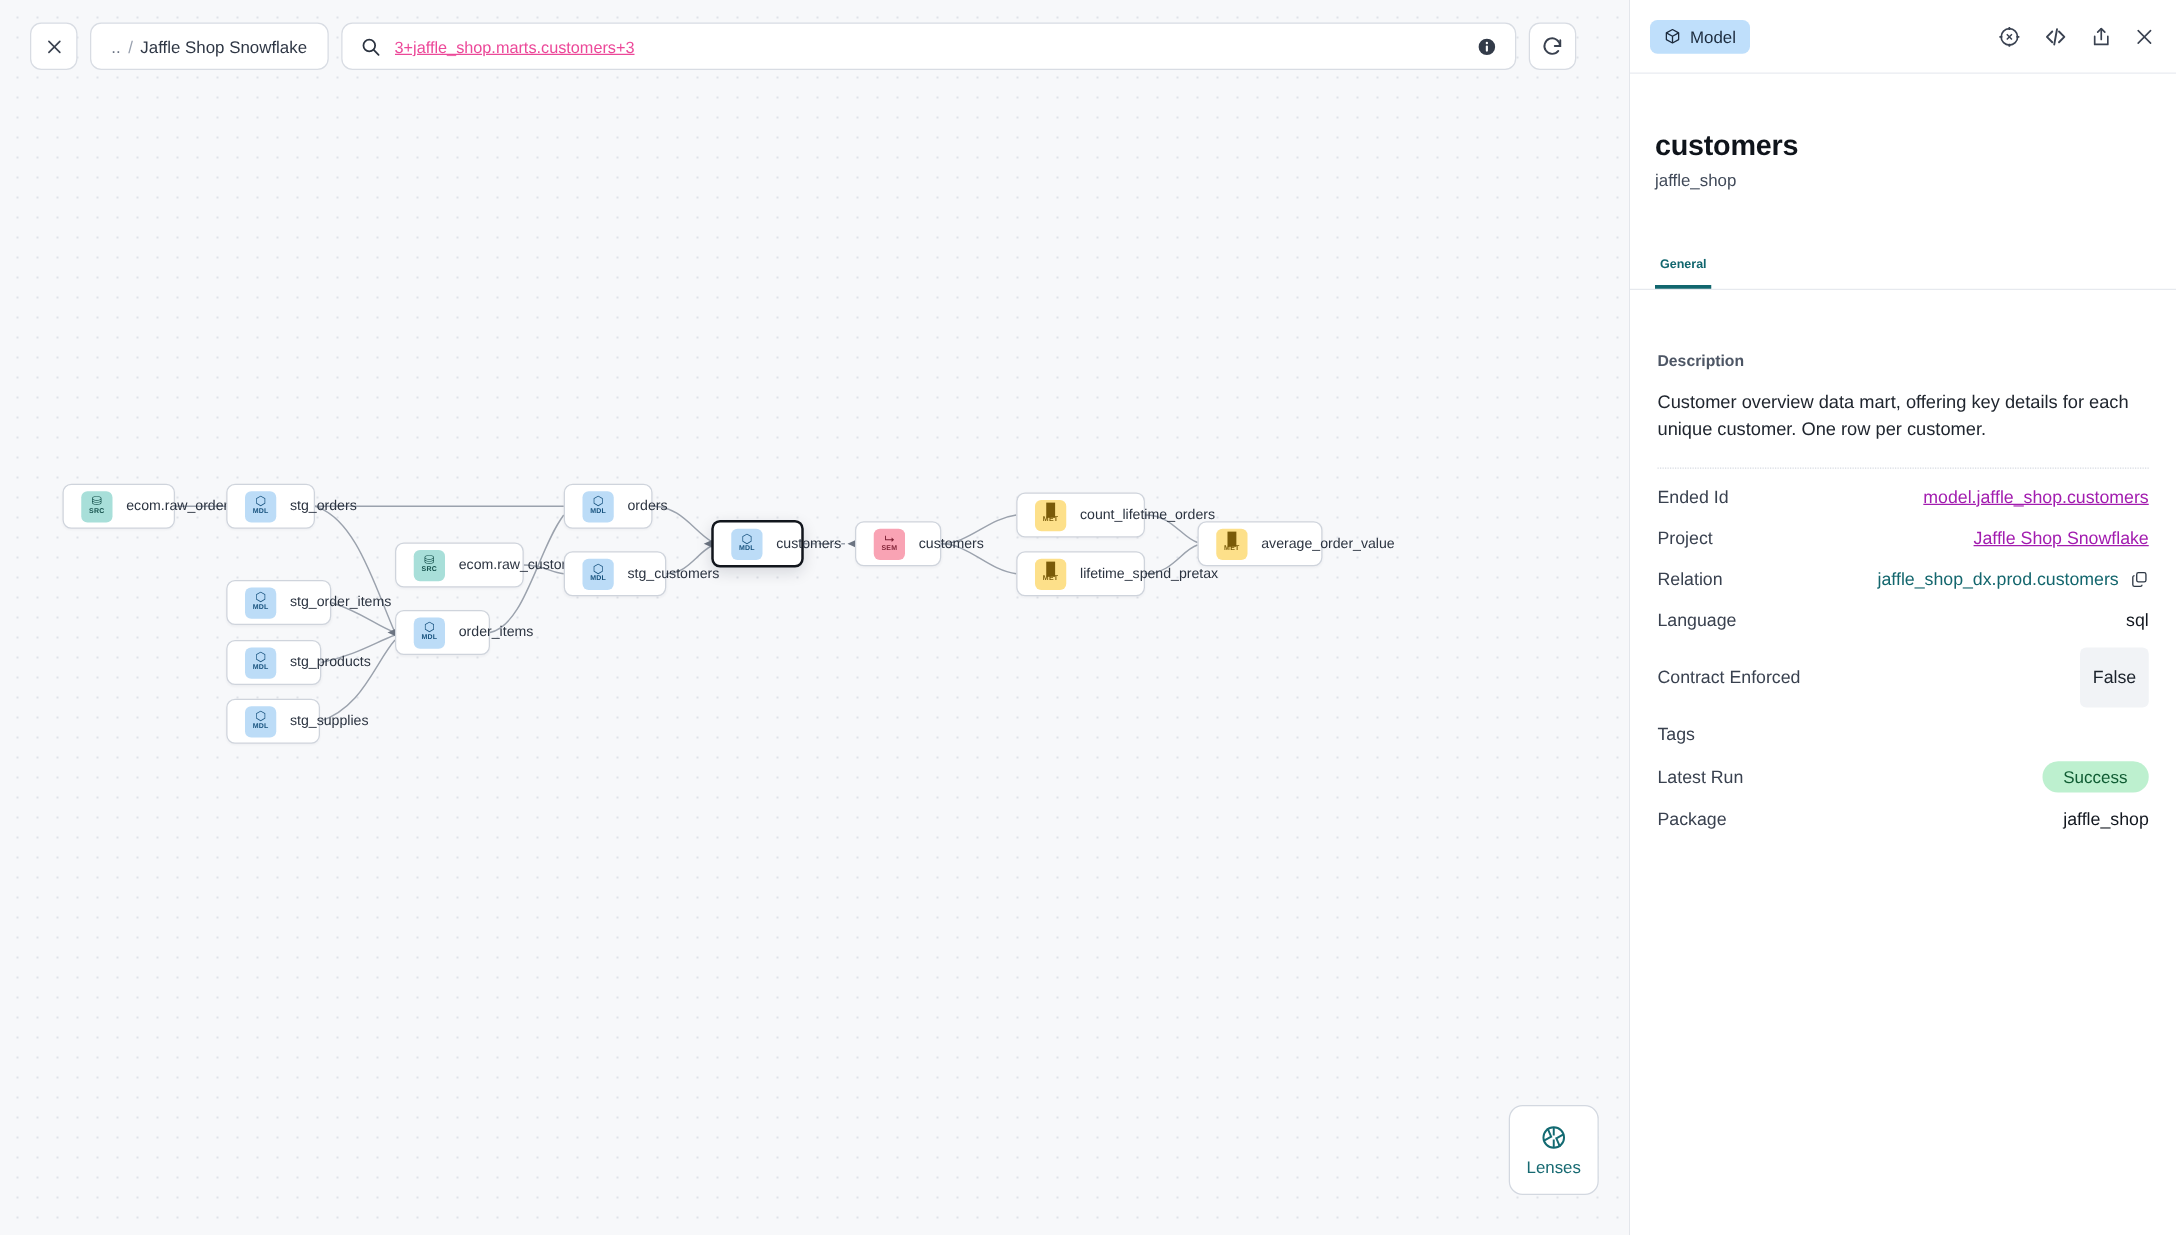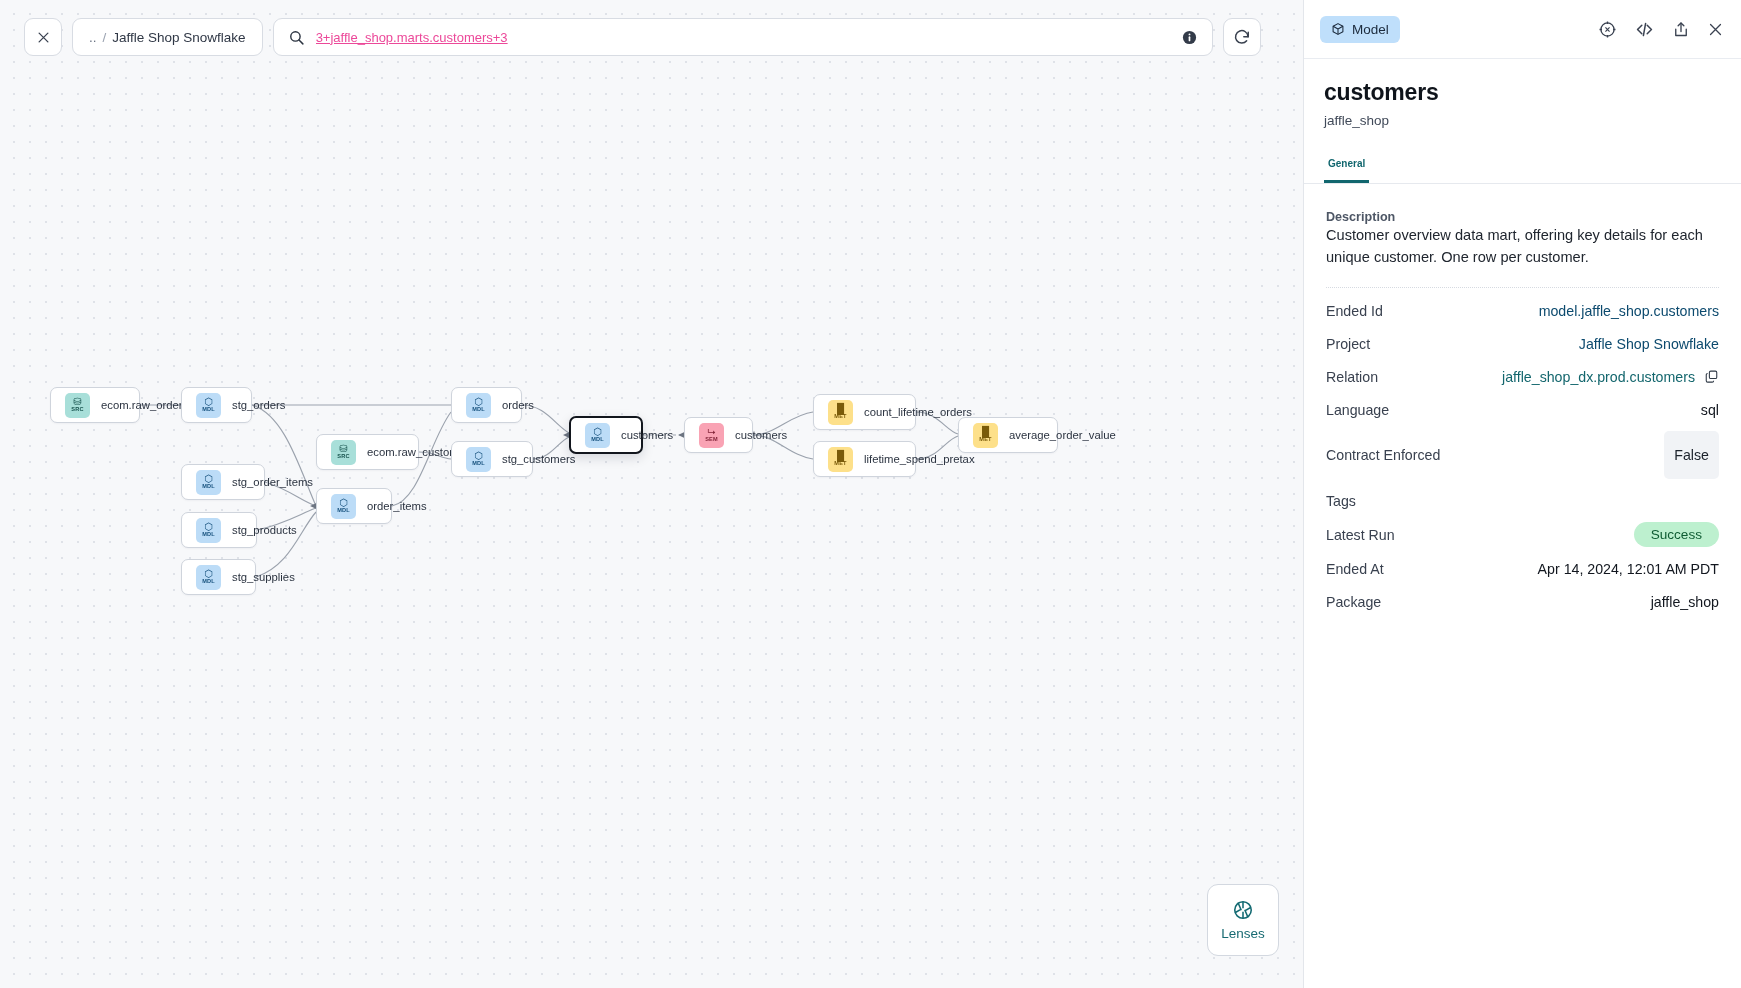--- a/index.html
+++ b/index.html
@@ -97,21 +97,21 @@
     background: #ffffff; border: 1px solid #d3d8e0; border-radius: 11px;
     display: flex; flex-direction: column; align-items: center; justify-content: center;
     gap: 5px; cursor: pointer; z-index: 20;
   }
   .lenses-label { font-size: 13.5px; color: #176a72; }
 
   
   .panel {
     width: 438px; height: 988px; background: #ffffff;
     border-left: 1px solid #e3e6eb;
-    display: flex; flex-direction: column;
+    display: flex; flex-direction: column; gap: 24px;
   }
   .panel-top {
     height: 59px; flex: 0 0 auto;
     display: flex; align-items: center; justify-content: space-between;
     padding: 0 17px 0 16px;
     border-bottom: 1px solid #e9ecf1;
   }
   .model-chip {
     display: inline-flex; align-items: center; gap: 7px;
     background: #bfdffb; color: #1b2a3c;
@@ -131,31 +131,31 @@
   }
   .tab {
     font-size: 10px; color: #11666e; font-weight: 600;
     padding: 0 4px 11px 4px; border-bottom: 3px solid #11666e;
     cursor: pointer;
   }
 
   .panel-body { padding: 26px 22px 20px 22px; overflow-y: auto; flex: 1 1 auto; }
   .sec-label { font-size: 12.6px; font-weight: 700; color: #4d5665; }
   .desc {
-    font-size: 14.6px; color: #20262f; line-height: 1.52;
+    margin-top: 15px; font-size: 14.6px; color: #20262f; line-height: 1.52;
   }
   .divider { border-top: 1px dotted #d6dae1; margin: 19px 0 6px 0; }
 
   .prop {
     display: flex; align-items: center; justify-content: space-between;
     gap: 14px; min-height: 33px; padding: 5px 0;
   }
   .prop-key { font-size: 14.2px; color: #39414f; white-space: nowrap; }
   .prop-val { font-size: 14.2px; color: #12171f; text-align: right; }
-  .prop-val.link { color: #0c4a6e; cursor: pointer; }
+  .prop-val.link { color: #a21caf; text-decoration: underline; cursor: pointer; }
   .prop-val.plain-link { color: #13666d; text-decoration: none; }
   .prop-val.chip {
     background: #f1f3f6; border-radius: 5px; padding: 16px 10px; color: #1b222b;
   }
   .pill-success {
     background: #bdf0cf; color: #0f5c33;
     border-radius: 999px; padding: 5px 17px; font-size: 13.6px;
   }
   .val-with-icon { display: flex; align-items: center; justify-content: flex-end; gap: 9px; }
   .copy-ico { cursor: pointer; display: flex; color: #2e3845; }
@@ -433,26 +433,20 @@
               <div class="prop-val"></div>
             </div>
           </div>
           <div class="prop">
             <div class="prop-key">Latest Run</div>
             <div class="val-with-icon">
               <div class="pill-success">Success</div>
             </div>
           </div>
           <div class="prop">
-            <div class="prop-key">Ended At</div>
-            <div class="val-with-icon">
-              <div class="prop-val">Apr 14, 2024, 12:01 AM PDT</div>
-            </div>
-          </div>
-          <div class="prop">
             <div class="prop-key">Package</div>
             <div class="val-with-icon">
               <div class="prop-val">jaffle_shop</div>
             </div>
           </div>
         </div>
     </div>
   </div>
 </div>
 

